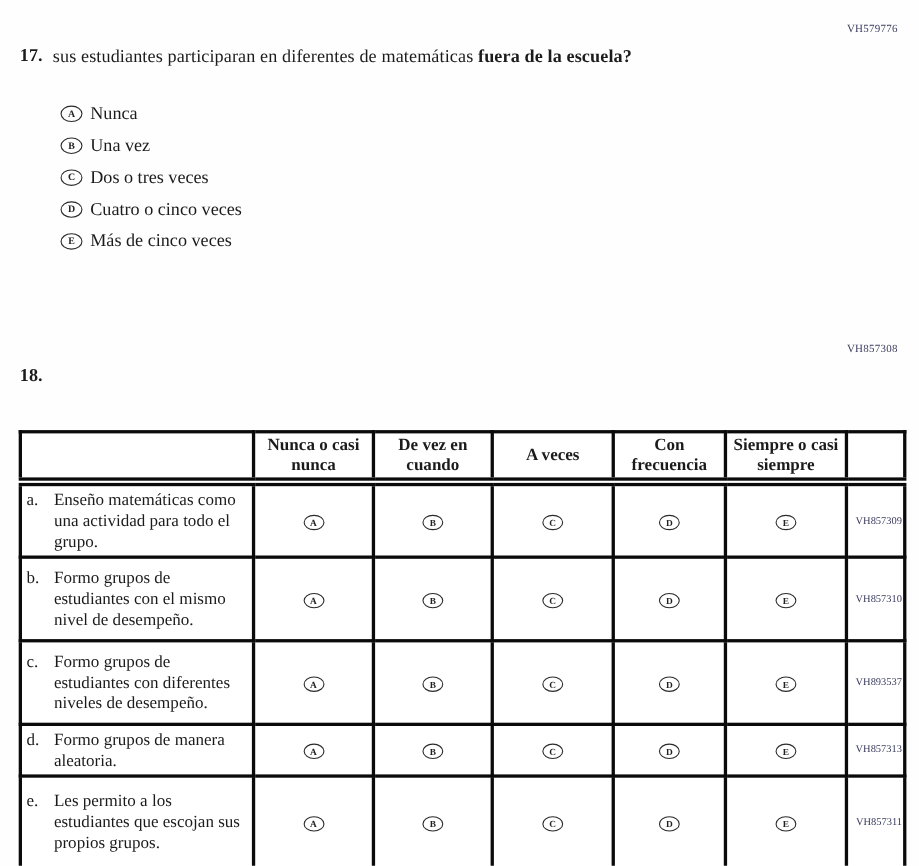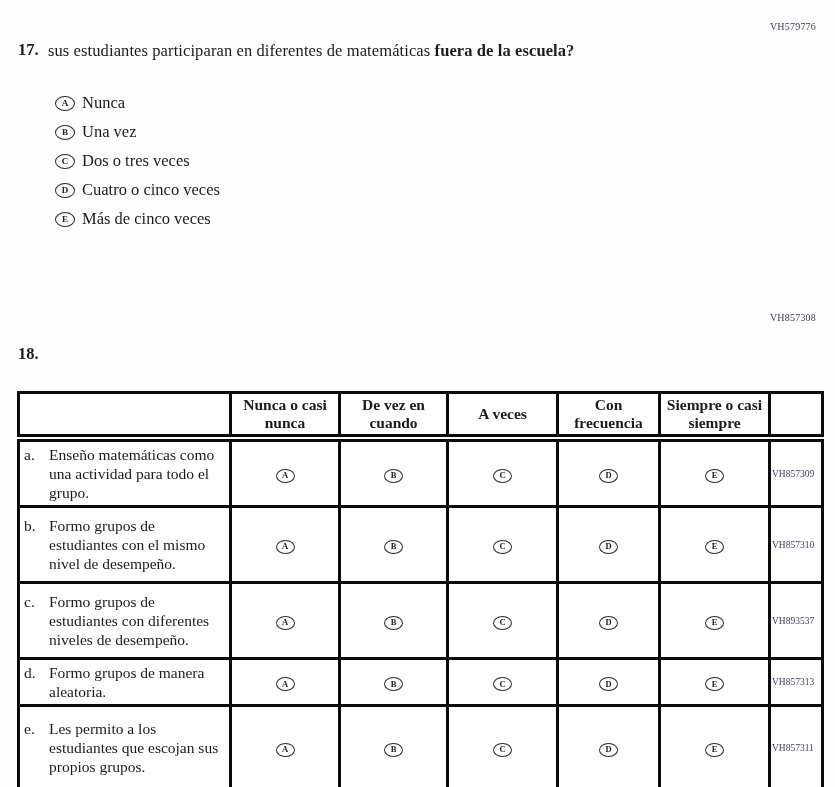--- a/index.html
+++ b/index.html
@@ -23,21 +23,21 @@
   .code-q17 { top: 21px; }
   .code-q18 { top: 312px; margin-left: 20px; }
 
   .question {
     position: absolute;
     left: 18px;
     display: flex;
     width: 760px;
   }
   .q17 { top: 40px; }
-  .q18 { top: 344px; }
+  .q18 { top: 331px; }
   .qnum {
     font-weight: bold;
     font-size: 16.5px;
     width: 30px;
     flex-shrink: 0;
   }
   .qtext {
     font-size: 16.5px;
     line-height: 22px;
     letter-spacing: 0.1px;
@@ -109,21 +109,21 @@
   .row-letter { width: 25px; flex-shrink: 0; }
   .row-text { flex: 1; }
   td.bubble-cell { text-align: center; }
   td.bubble-cell .bubble {
     width: 19px;
     height: 14px;
     border-width: 1.3px;
   }
   td.bubble-cell .bl { font-size: 8.5px; }
   td.code-cell {
-    text-align: left;
+    text-align: right;
     font-size: 9.5px;
     color: #3d4060;
     padding: 0 1px;
   }
   tr.r-a { height: 58px; }
   tr.r-b { height: 76px; }
   tr.r-c { height: 76px; }
   tr.r-d { height: 39px; }
   tr.r-e { height: 85px; }
 </style>

